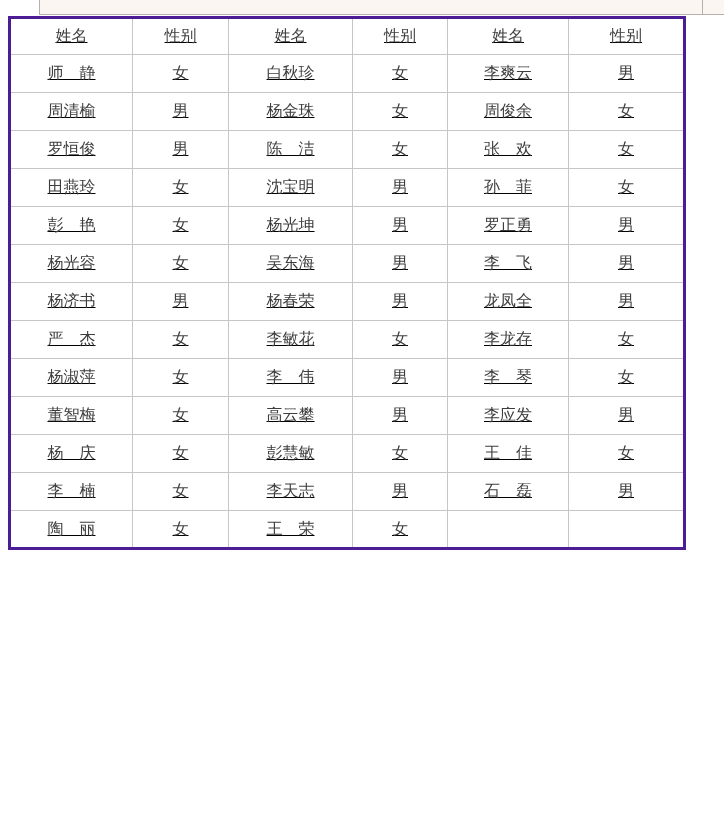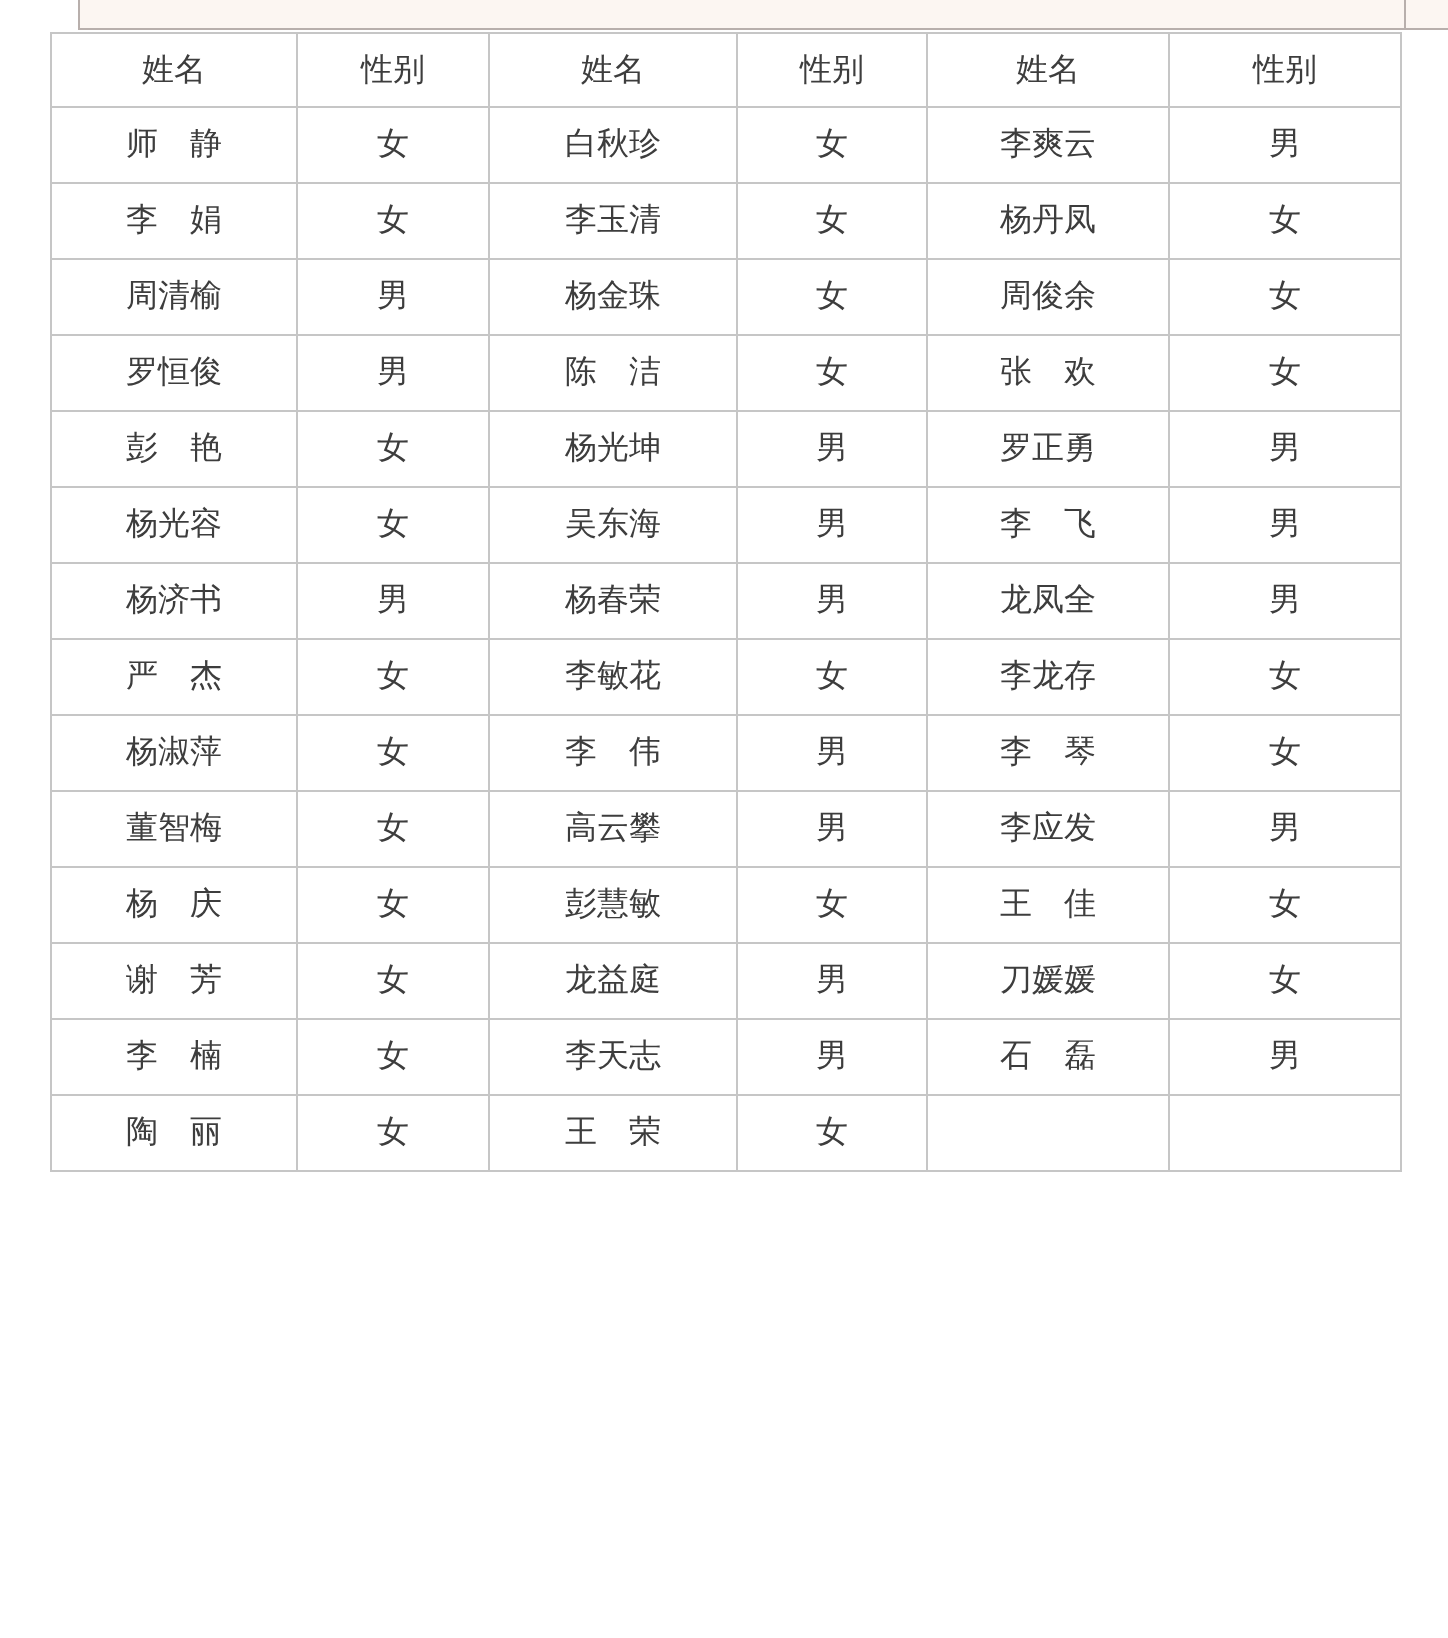--- a/index.html
+++ b/index.html
@@ -27,26 +27,27 @@
     position: absolute;
     left: 662px;
     top: 0;
     width: 1px;
     height: 14px;
     background: #b8afac;
   }
   
   table.roster {
     position: absolute;
-    left: 25px;
+    left: 8px;
     top: 16px;
     width: 675px;
     table-layout: fixed;
     border-collapse: collapse;
-    border: 1px solid #4c1d95;
+    border: 3px solid #4c1d95;
+    text-decoration: underline;
   }
   table.roster th,
   table.roster td {
     border: 1px solid #c6c6c6;
     text-align: center;
     vertical-align: middle;
     font-size: 16px;
     font-weight: normal;
     color: #3d3d3d;
     overflow: hidden;
@@ -86,41 +87,41 @@
     <tbody>
         <tr>
           <td>师　静</td>
           <td>女</td>
           <td>白秋珍</td>
           <td>女</td>
           <td>李爽云</td>
           <td>男</td>
         </tr>
         <tr>
-          <td>李　娟</td>
-          <td>女</td>
-          <td>李玉清</td>
-          <td>女</td>
-          <td>杨丹凤</td>
-          <td>女</td>
-        </tr>
-        <tr>
           <td>周清榆</td>
           <td>男</td>
           <td>杨金珠</td>
           <td>女</td>
           <td>周俊余</td>
           <td>女</td>
         </tr>
         <tr>
           <td>罗恒俊</td>
           <td>男</td>
           <td>陈　洁</td>
           <td>女</td>
           <td>张　欢</td>
+          <td>女</td>
+        </tr>
+        <tr>
+          <td>田燕玲</td>
+          <td>女</td>
+          <td>沈宝明</td>
+          <td>男</td>
+          <td>孙　菲</td>
           <td>女</td>
         </tr>
         <tr>
           <td>彭　艳</td>
           <td>女</td>
           <td>杨光坤</td>
           <td>男</td>
           <td>罗正勇</td>
           <td>男</td>
         </tr>
@@ -166,28 +167,20 @@
         </tr>
         <tr>
           <td>杨　庆</td>
           <td>女</td>
           <td>彭慧敏</td>
           <td>女</td>
           <td>王　佳</td>
           <td>女</td>
         </tr>
         <tr>
-          <td>谢　芳</td>
-          <td>女</td>
-          <td>龙益庭</td>
-          <td>男</td>
-          <td>刀媛媛</td>
-          <td>女</td>
-        </tr>
-        <tr>
           <td>李　楠</td>
           <td>女</td>
           <td>李天志</td>
           <td>男</td>
           <td>石　磊</td>
           <td>男</td>
         </tr>
         <tr>
           <td>陶　丽</td>
           <td>女</td>

